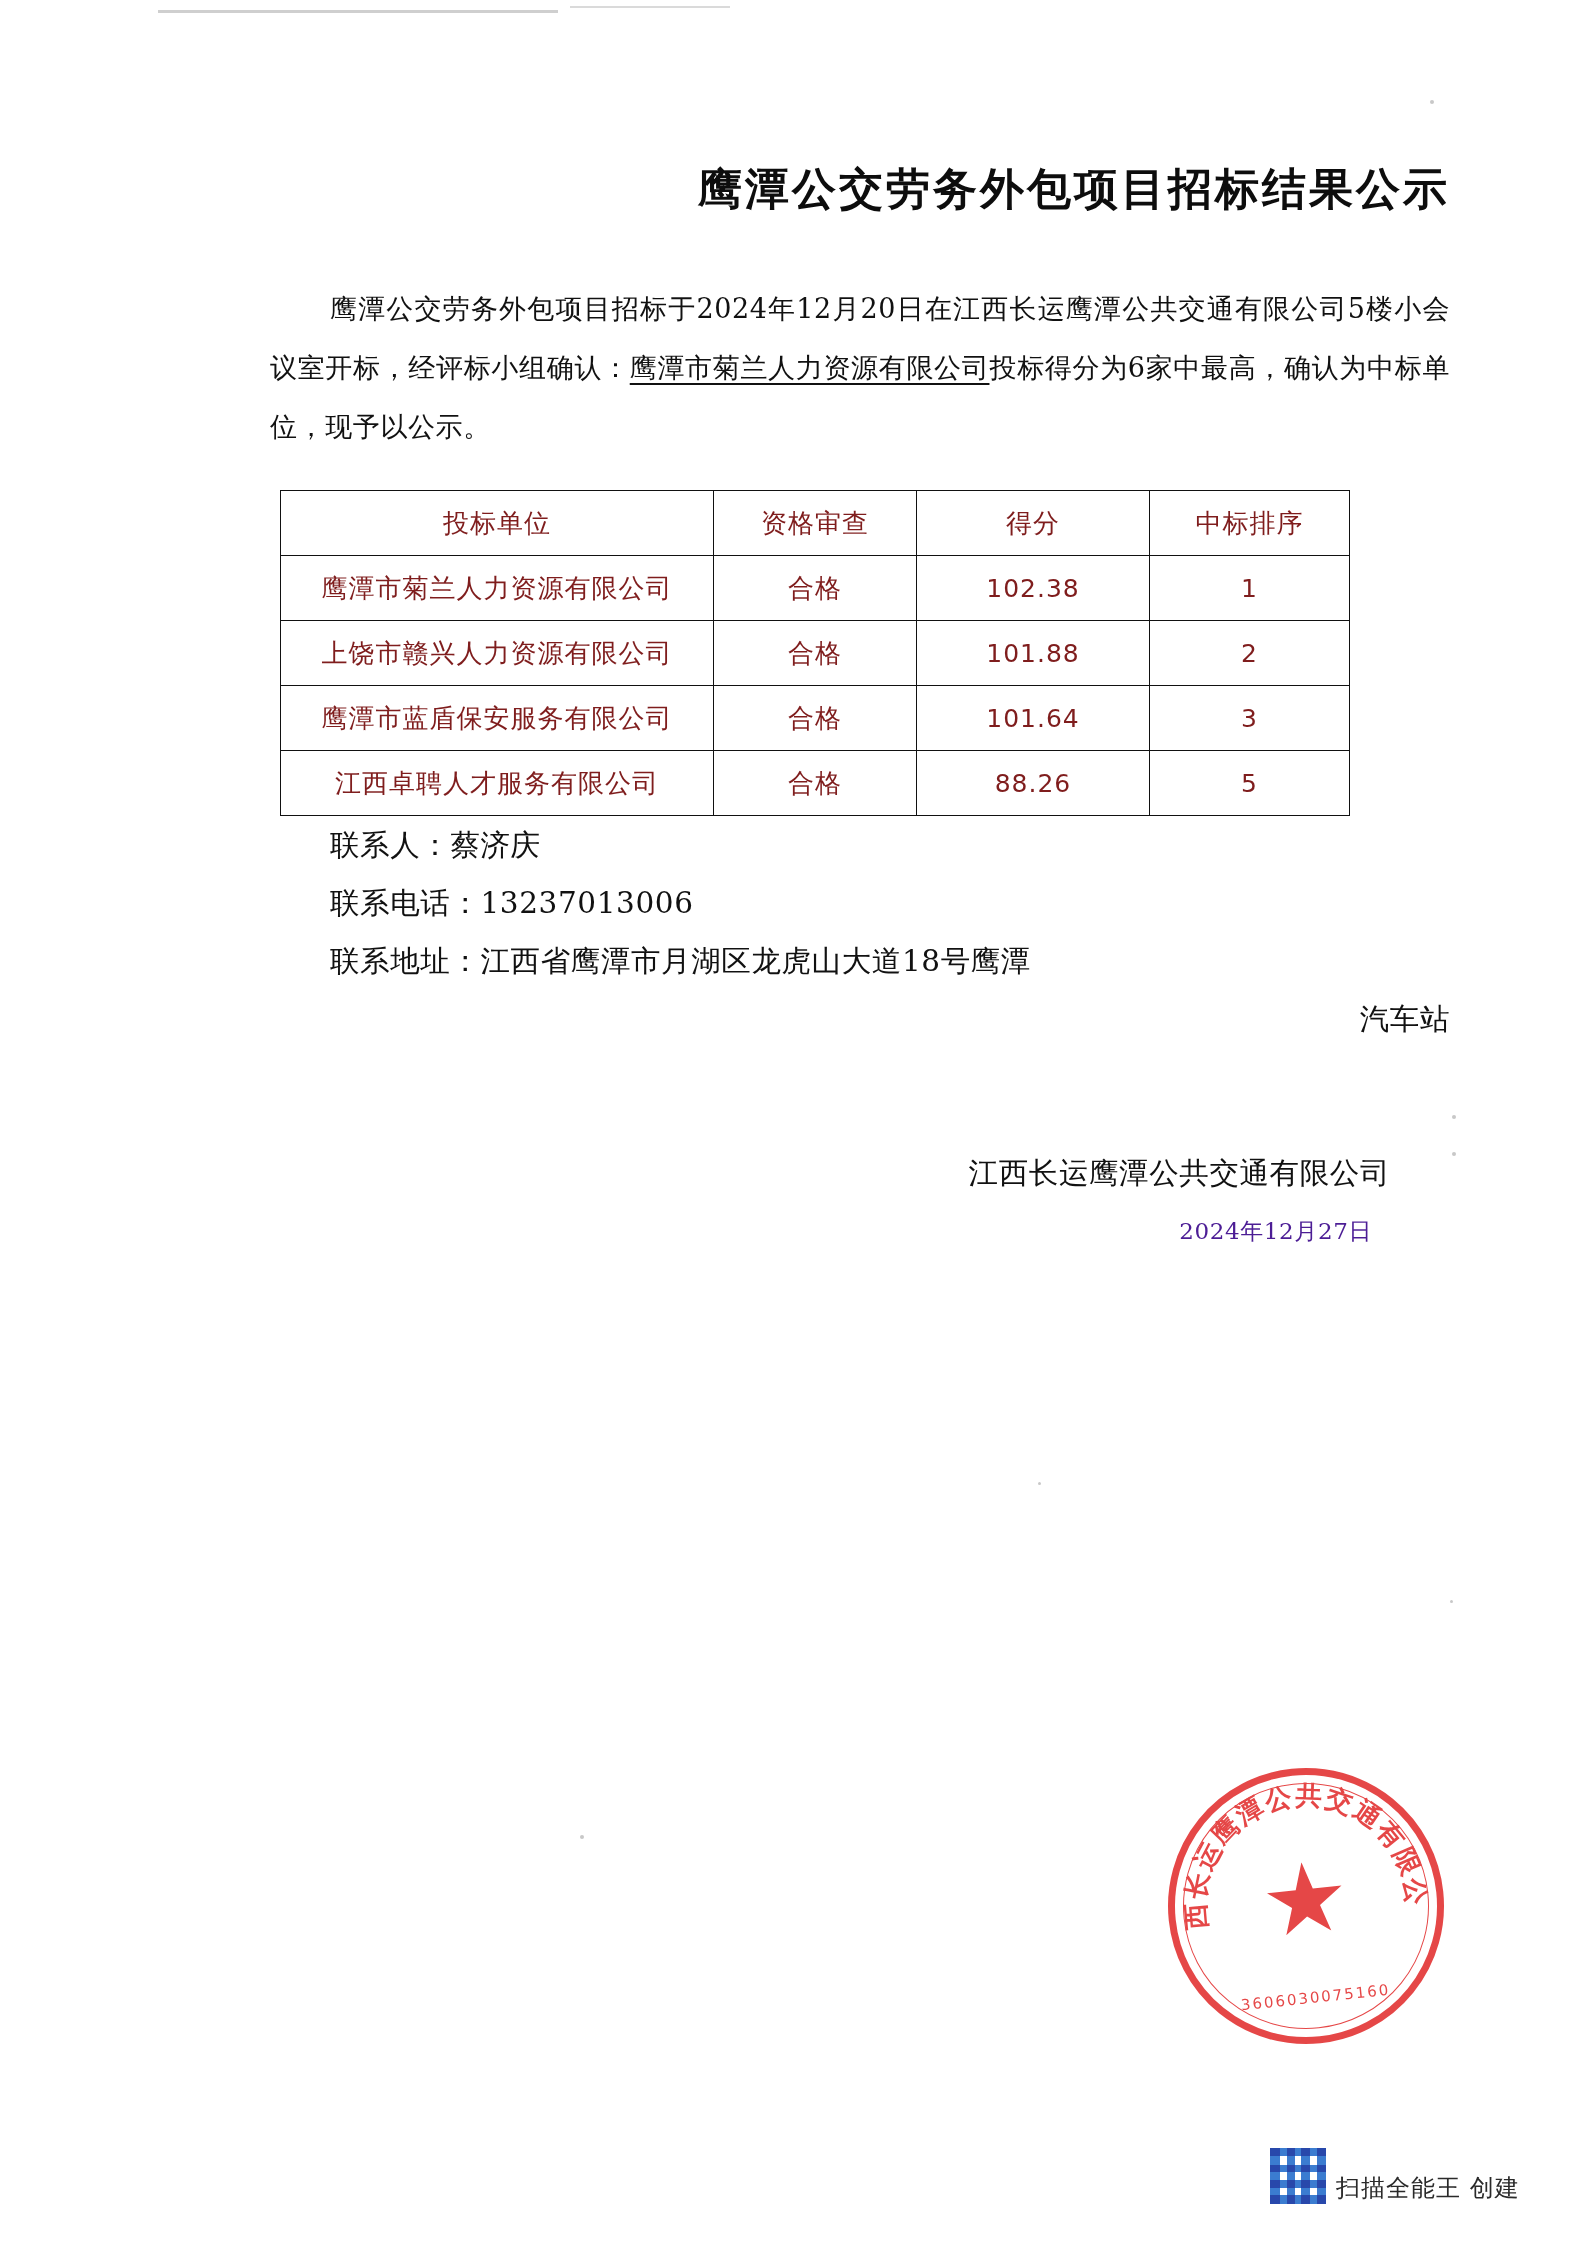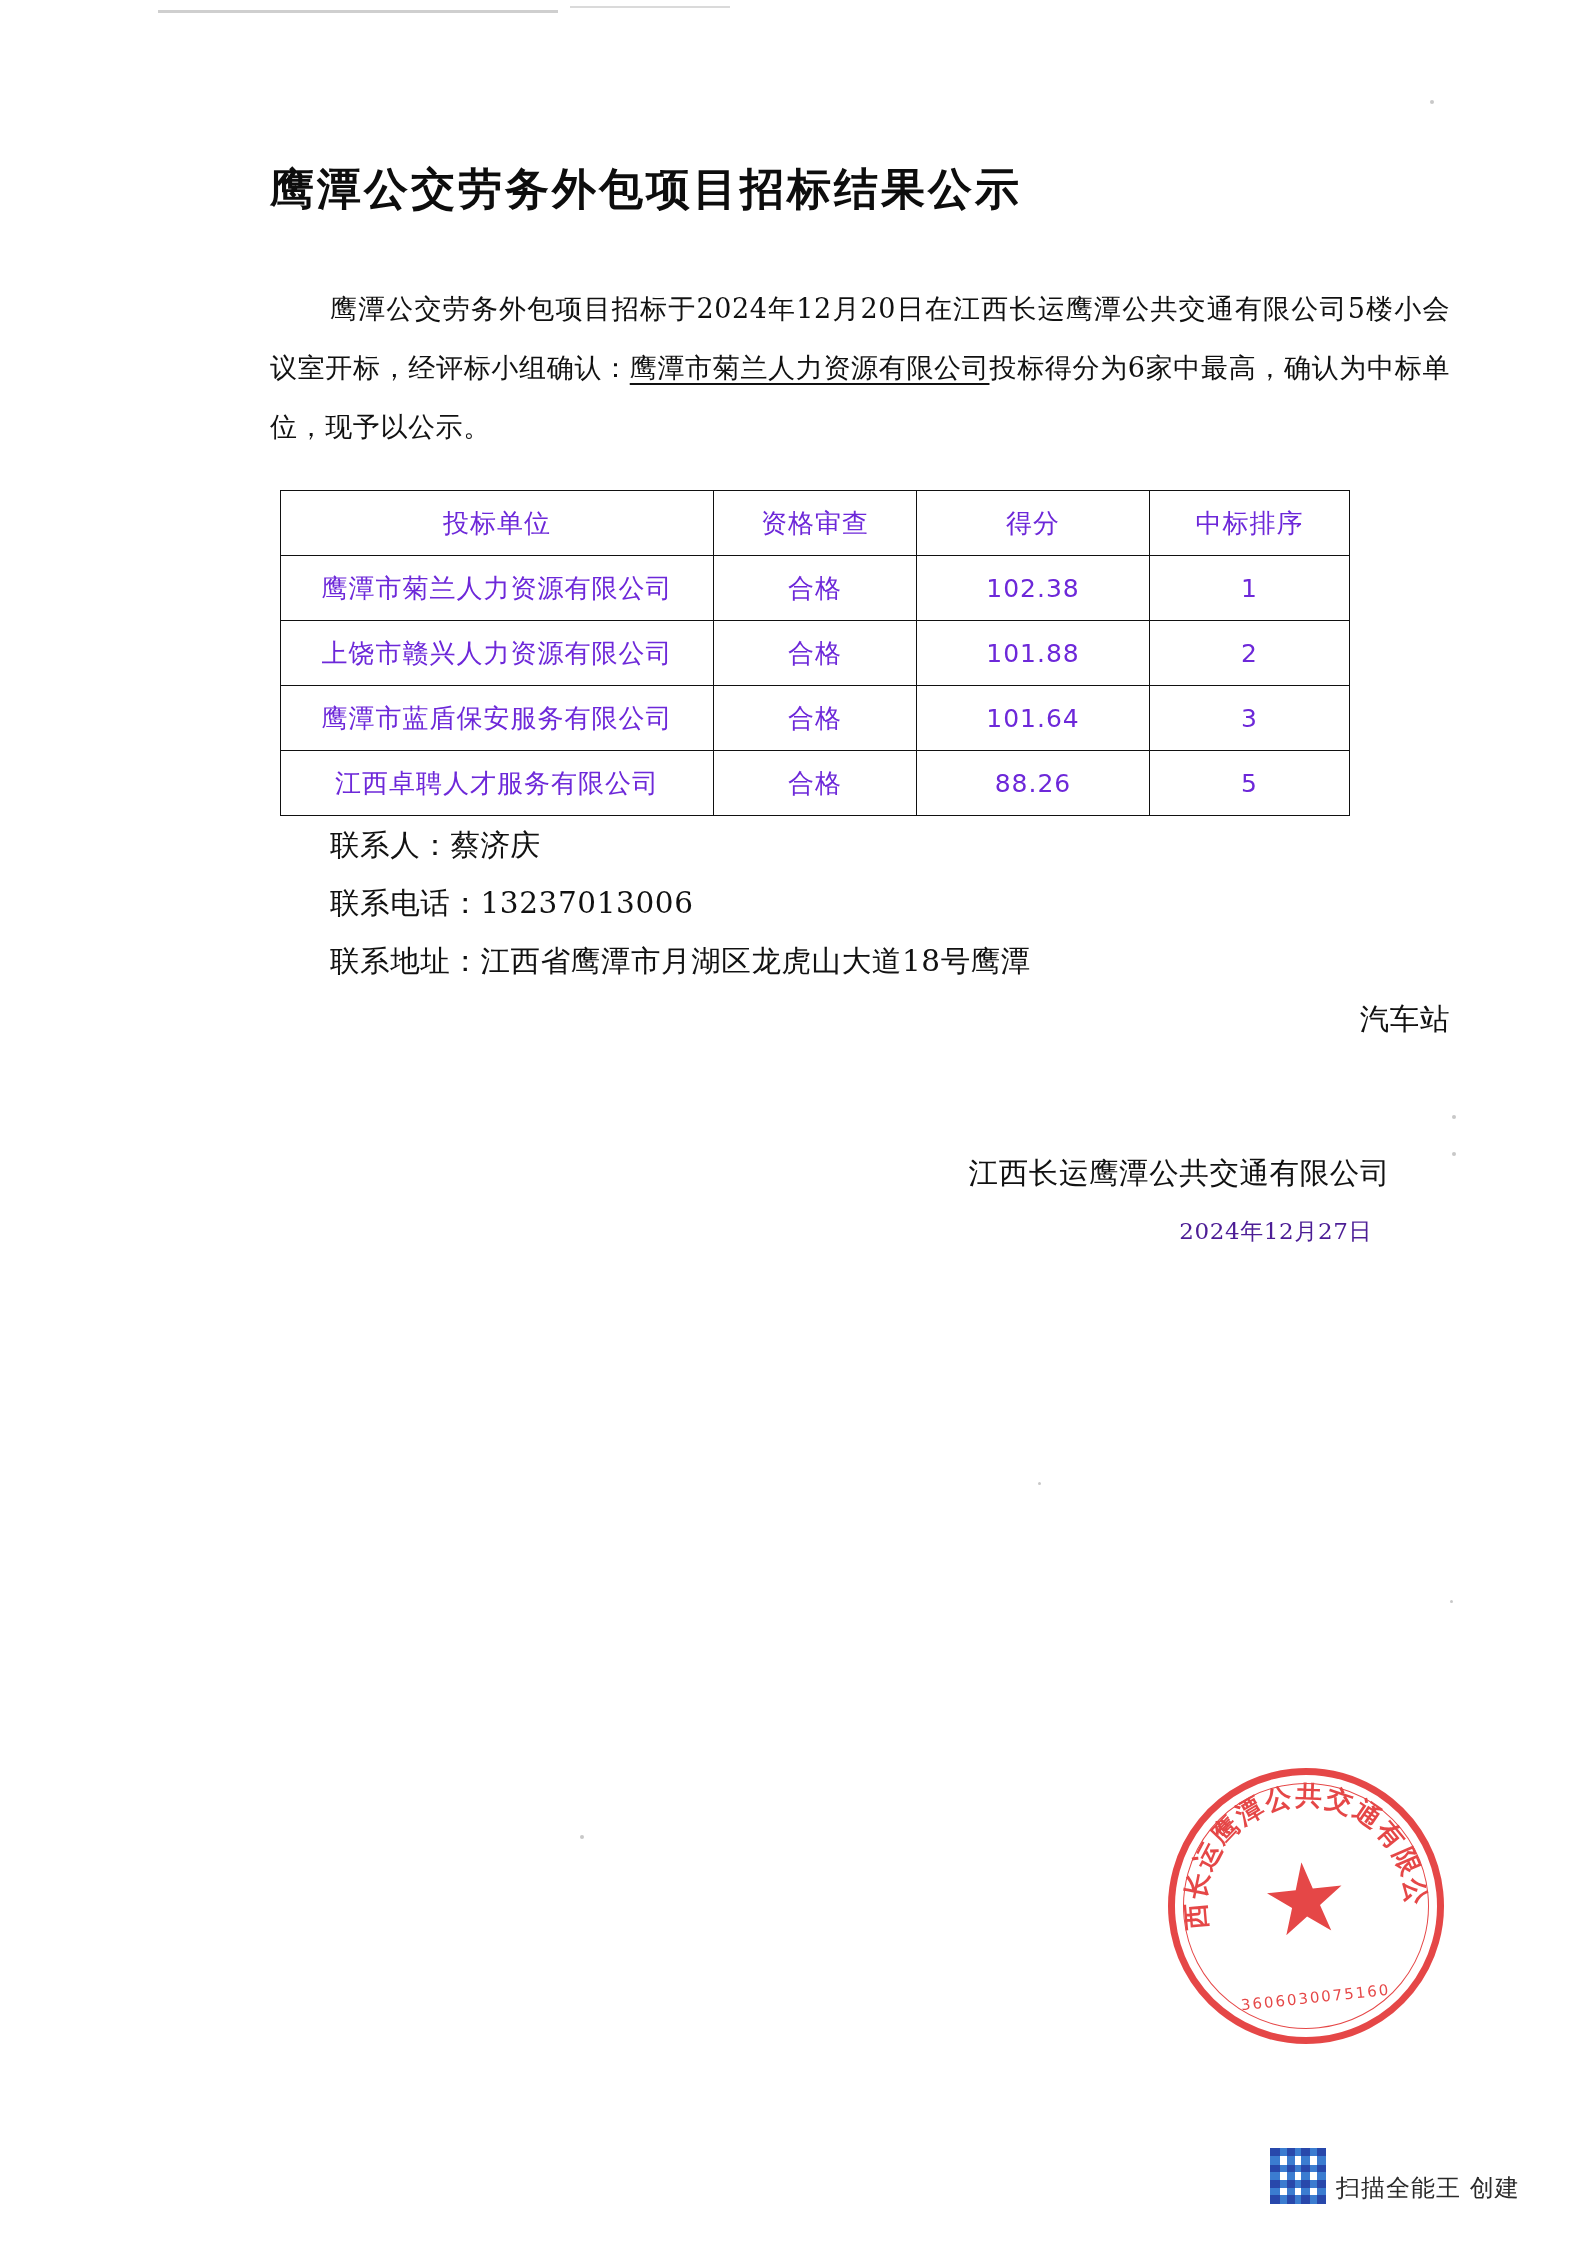--- a/index.html
+++ b/index.html
@@ -52,21 +52,21 @@
     position: absolute;
     left: 120px;
     top: 0;
     width: 1180px;
     height: 100%;
   }
 
   .doc-title {
     margin: 0;
     padding-top: 160px;
-    text-align: left;
+    text-align: right;
     font-size: 44px;
     font-weight: bold;
     letter-spacing: 3px;
     color: #0d0d0d;
     font-family: "DejaVu Serif", "Liberation Serif", serif;
   }
 
   .para {
     margin: 0;
     font-size: 27px;
@@ -93,21 +93,21 @@
     width: 1070px;
     margin-left: 10px;
     table-layout: fixed;
   }
   .results-table th,
   .results-table td {
     border: 1.6px solid #111;
     height: 62px;
     font-size: 26px;
     font-weight: normal;
-    color: #6d28d9;
+    color: #7f1d1d;
     text-align: center;
     font-family: "DejaVu Serif", "Liberation Serif", serif;
     letter-spacing: 1px;
   }
   .results-table th:first-child,
   .results-table td:first-child {
     width: 430px;
   }
   .results-table th:nth-child(2),
   .results-table td:nth-child(2) {

